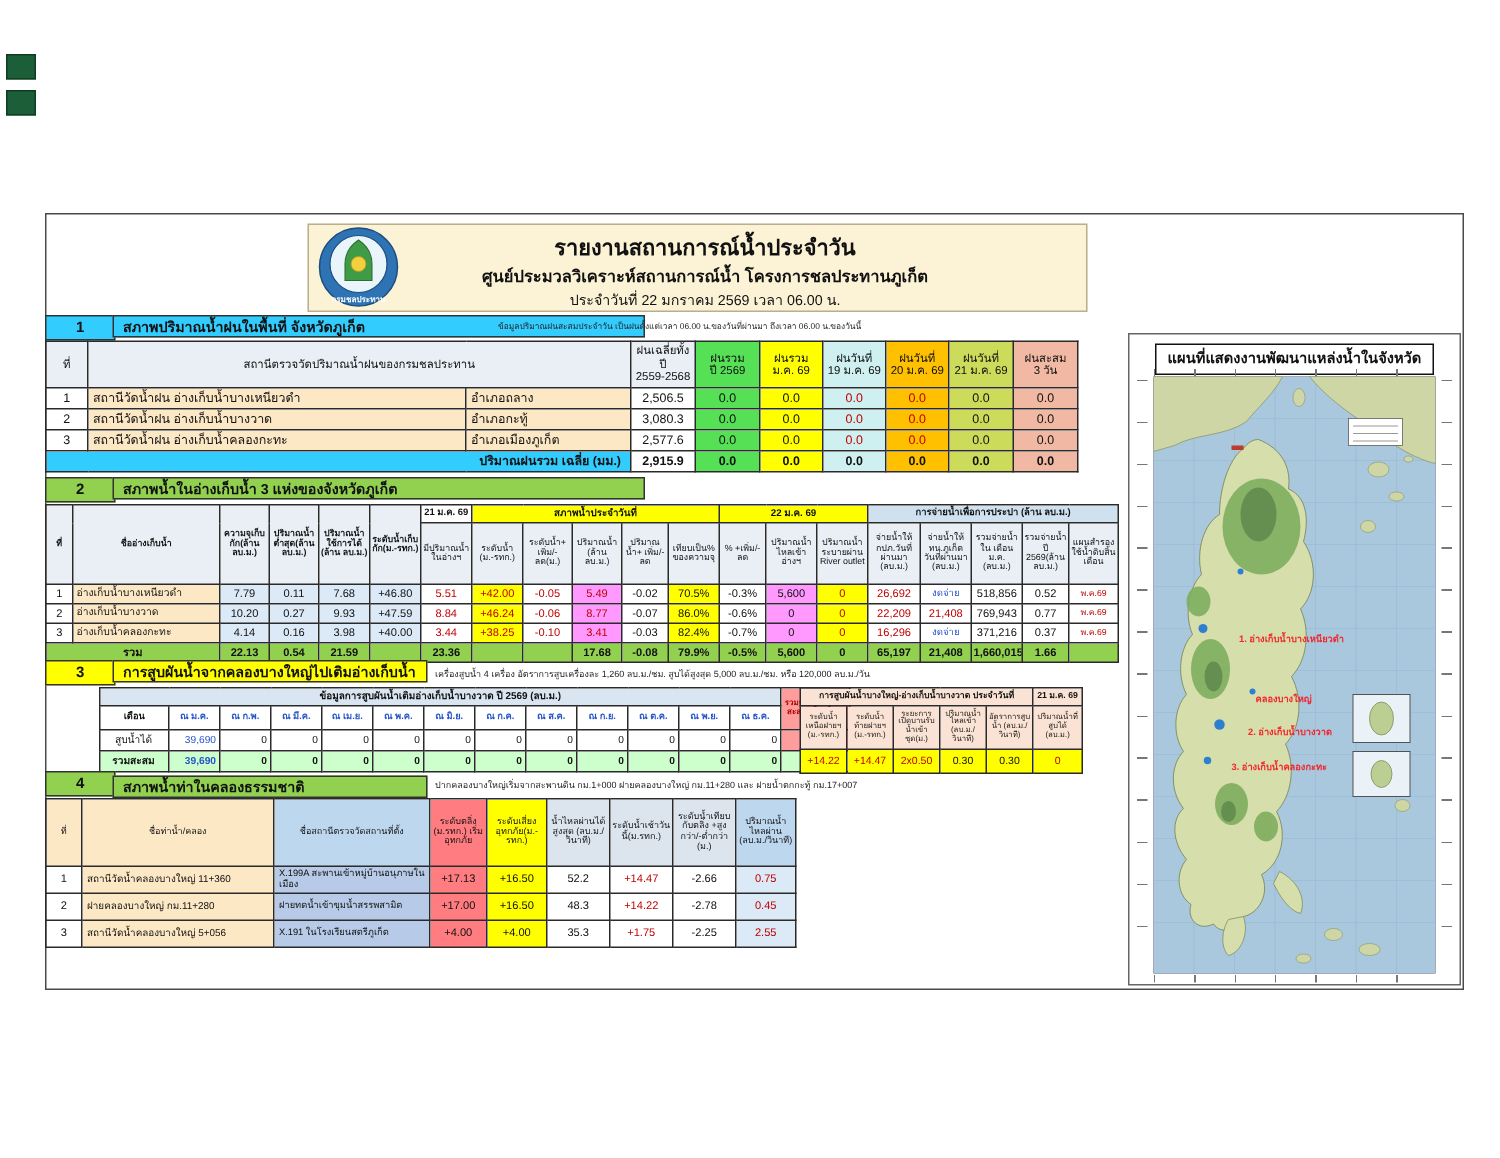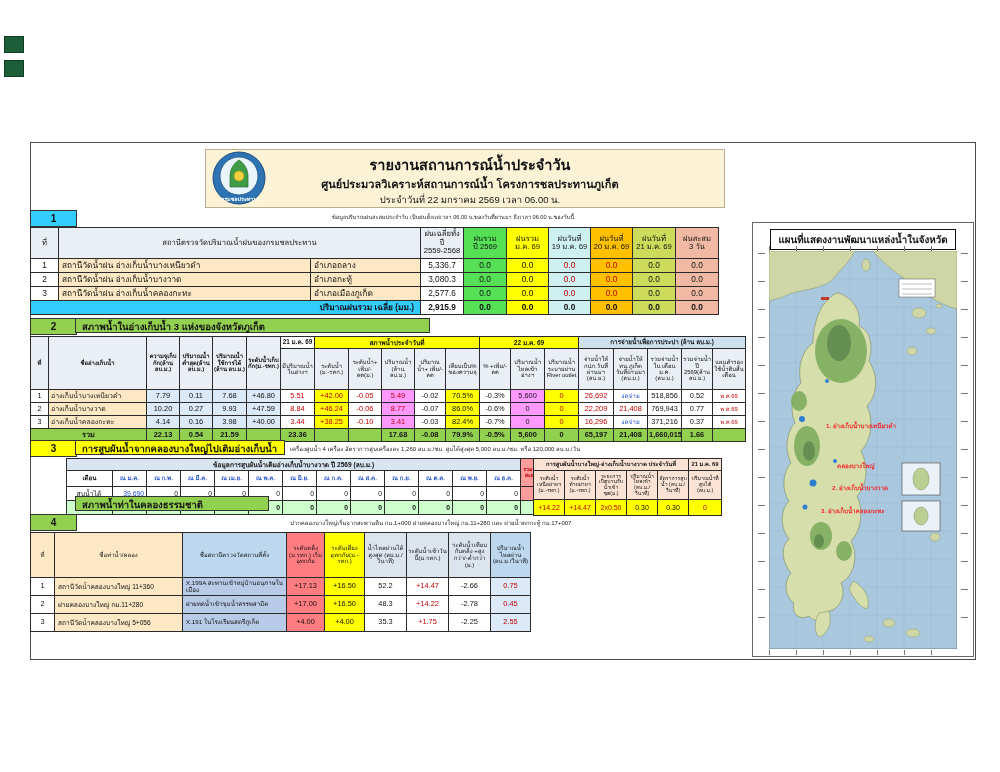--- a/index.html
+++ b/index.html
@@ -153,20 +153,21 @@
     <circle cx="27" cy="25" r="19" fill="#EAF5FB" stroke="#1c4d7d" stroke-width="0.8"></circle>
     <path d="M27,9 C21,13 18,19 18,25 L18,36 L36,36 L36,25 C36,19 33,13 27,9 Z" fill="#3f9b45" stroke="#2a6e30" stroke-width="0.7"></path>
     <circle cx="27" cy="25" r="5" fill="#F3D03E" stroke="#b89a1e" stroke-width="0.6"></circle>
     <text x="27" y="50" text-anchor="middle" font-size="5.4" fill="#ffffff" font-weight="bold">กรมชลประทาน</text>
   </svg>
   <div class="abs title-wrap" id="title-2">ศูนย์ประมวลวิเคราะห์สถานการณ์น้ำ  โครงการชลประทานภูเก็ต</div>
   <div class="abs title-wrap" id="title-1">รายงานสถานการณ์น้ำประจำวัน</div>
   <div class="abs title-wrap" id="title-3">ประจำวันที่  22 มกราคม 2569  เวลา 06.00 น.</div>
 
   <div class="secno c-cyan" style="top:210px">1</div>
+  <div class="sectitle c-cyan" style="top:210px;width:355px">สภาพปริมาณน้ำฝนในพื้นที่ จังหวัดภูเก็ต</div>
   <div class="note" style="left:332px;top:213px;font-size:5.6px">ข้อมูลปริมาณฝนสะสมประจำวัน เป็นฝนตั้งแต่เวลา 06.00 น.ของวันที่ผ่านมา ถึงเวลา 06.00 น.ของวันนี้</div>
 
   <table id="t1">
     <colgroup>
         <col style="width:28px">
         <col style="width:252px">
         <col style="width:110px">
       <col style="width:43px">
         <col style="width:43px">
         <col style="width:42px">
@@ -186,21 +187,21 @@
         <th class="h-c5"><span>ฝนวันที่</span><span class="l2">20 ม.ค. 69</span></th>
         <th class="h-c6"><span>ฝนวันที่</span><span class="l2">21 ม.ค. 69</span></th>
         <th class="h-c7"><span>ฝนสะสม</span><span class="l2">3 วัน</span></th>
       </tr>
     </thead>
     <tbody>
         <tr>
           <td>1</td>
           <td>สถานีวัดน้ำฝน อ่างเก็บน้ำบางเหนียวดำ</td>
           <td>อำเภอถลาง</td>
-          <td>5,336.7</td>
+          <td>2,506.5</td>
           <td>0.0</td>
           <td>0.0</td>
           <td>0.0</td>
           <td>0.0</td>
           <td>0.0</td>
           <td>0.0</td>
         </tr>
         <tr>
           <td>2</td>
           <td>สถานีวัดน้ำฝน อ่างเก็บน้ำบางวาด</td>
@@ -496,21 +497,21 @@
         <td>+14.47</td>
         <td>2x0.50</td>
         <td>0.30</td>
         <td>0.30</td>
         <td>0</td>
       </tr>
     </tbody>
   </table>
 
   <div class="secno c-green" style="top:514px">4</div>
-  <div class="sectitle c-green" style="top:496px;width:194px">สภาพน้ำท่าในคลองธรรมชาติ</div>
+  <div class="sectitle c-green" style="top:517px;width:210px">สภาพน้ำท่าในคลองธรรมชาติ</div>
   <div class="note" style="left:290px;top:518px;font-size:6px">ปากคลองบางใหญ่เริ่มจากสะพานดิน กม.1+000    ฝายคลองบางใหญ่ กม.11+280    และ ฝายน้ำตกกะทู้ กม.17+007</div>
 
   <table id="t4">
     <colgroup>
         <col style="width:24px">
         <col style="width:128px">
         <col style="width:104px">
         <col style="width:38px">
       <col style="width:40px">
         <col style="width:42px">

